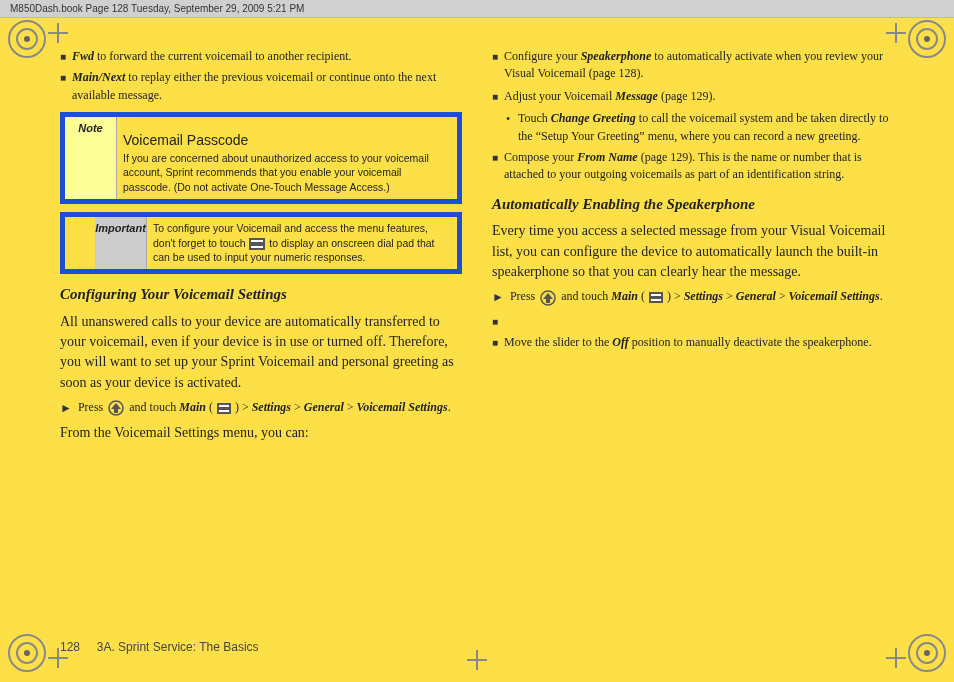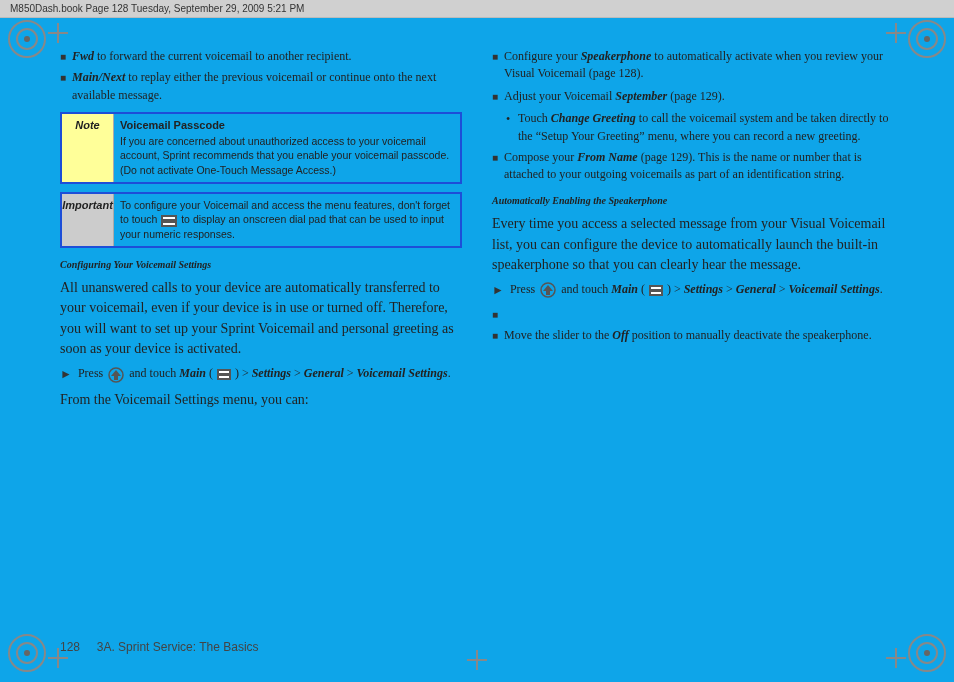--- a/index.html
+++ b/index.html
@@ -9,21 +9,21 @@
       display: flex;
       align-items: center;
       justify-content: center;
       min-height: 100vh;
       font-family: 'Times New Roman', Times, serif;
     }
 
     .page {
       width: 954px;
       height: 682px;
-      background: #0ea5e9;
+      background: #fde047;
       position: relative;
       overflow: hidden;
     }
 
     
     .header-bar {
       background: #d0d0d0;
       padding: 3px 10px;
       font-size: 10px;
       font-family: Arial, sans-serif;
@@ -137,55 +137,57 @@
     }
     .bullet-sq {
       min-width: 8px;
       margin-top: 2px;
       font-size: 10px;
       color: #333;
     }
 
     
     .note-box {
-      border: 2px solid #1d4ed8;
+      border: 5px solid #1d4ed8;
       display: flex;
       margin: 8px 0;
       font-size: 10.5px;
       line-height: 1.4;
     }
     .note-label {
       background: #ffff99;
       padding: 4px 6px;
       font-weight: bold;
       font-style: italic;
       font-family: Arial, sans-serif;
       font-size: 11px;
       min-width: 52px;
       display: flex;
       align-items: flex-start;
       justify-content: center;
       border-right: 1px solid #aaa;
     }
     .note-label.important {
       background: #cccccc;
+      margin-left: 30px;
     }
     .note-content {
       padding: 4px 6px;
       font-family: Arial, sans-serif;
     }
     .note-title {
-      font-weight: bold;
-      font-size: 11px;
+      font-weight: normal;
+      font-size: 14px;
+      margin-top: 10px;
     }
 
     
     .section-heading {
       font-style: italic;
-      font-size: 10px;
+      font-size: 15px;
       font-weight: bold;
       margin: 10px 0 6px 0;
       font-family: 'Times New Roman', Times, serif;
     }
 
     .body-text {
       font-size: 14px;
       line-height: 1.45;
       margin-bottom: 6px;
     }
@@ -376,21 +378,21 @@
 
     <div class="right-col">
 
       <div class="right-bullet">
         <span class="bullet-sq">■</span>
         <span>Configure your <i><b>Speakerphone</b></i> to automatically activate when you review your Visual Voicemail (page 128).</span>
       </div>
 
       <div class="right-bullet">
         <span class="bullet-sq">■</span>
-        <span>Adjust your Voicemail <i><b>September</b></i> (page 129).</span>
+        <span>Adjust your Voicemail <i><b>Message</b></i> (page 129).</span>
       </div>
 
       <div class="sub-bullet">
         <span class="sub-bullet-dot">•</span>
         <span>Touch <i><b>Change Greeting</b></i> to call the voicemail system and be taken directly to the “Setup Your Greeting” menu, where you can record a new greeting.</span>
       </div>
 
       <div class="right-bullet">
         <span class="bullet-sq">■</span>
         <span>Compose your <i><b>From Name</b></i> (page 129). This is the name or number that is attached to your outgoing voicemails as part of an identification string.</span>

